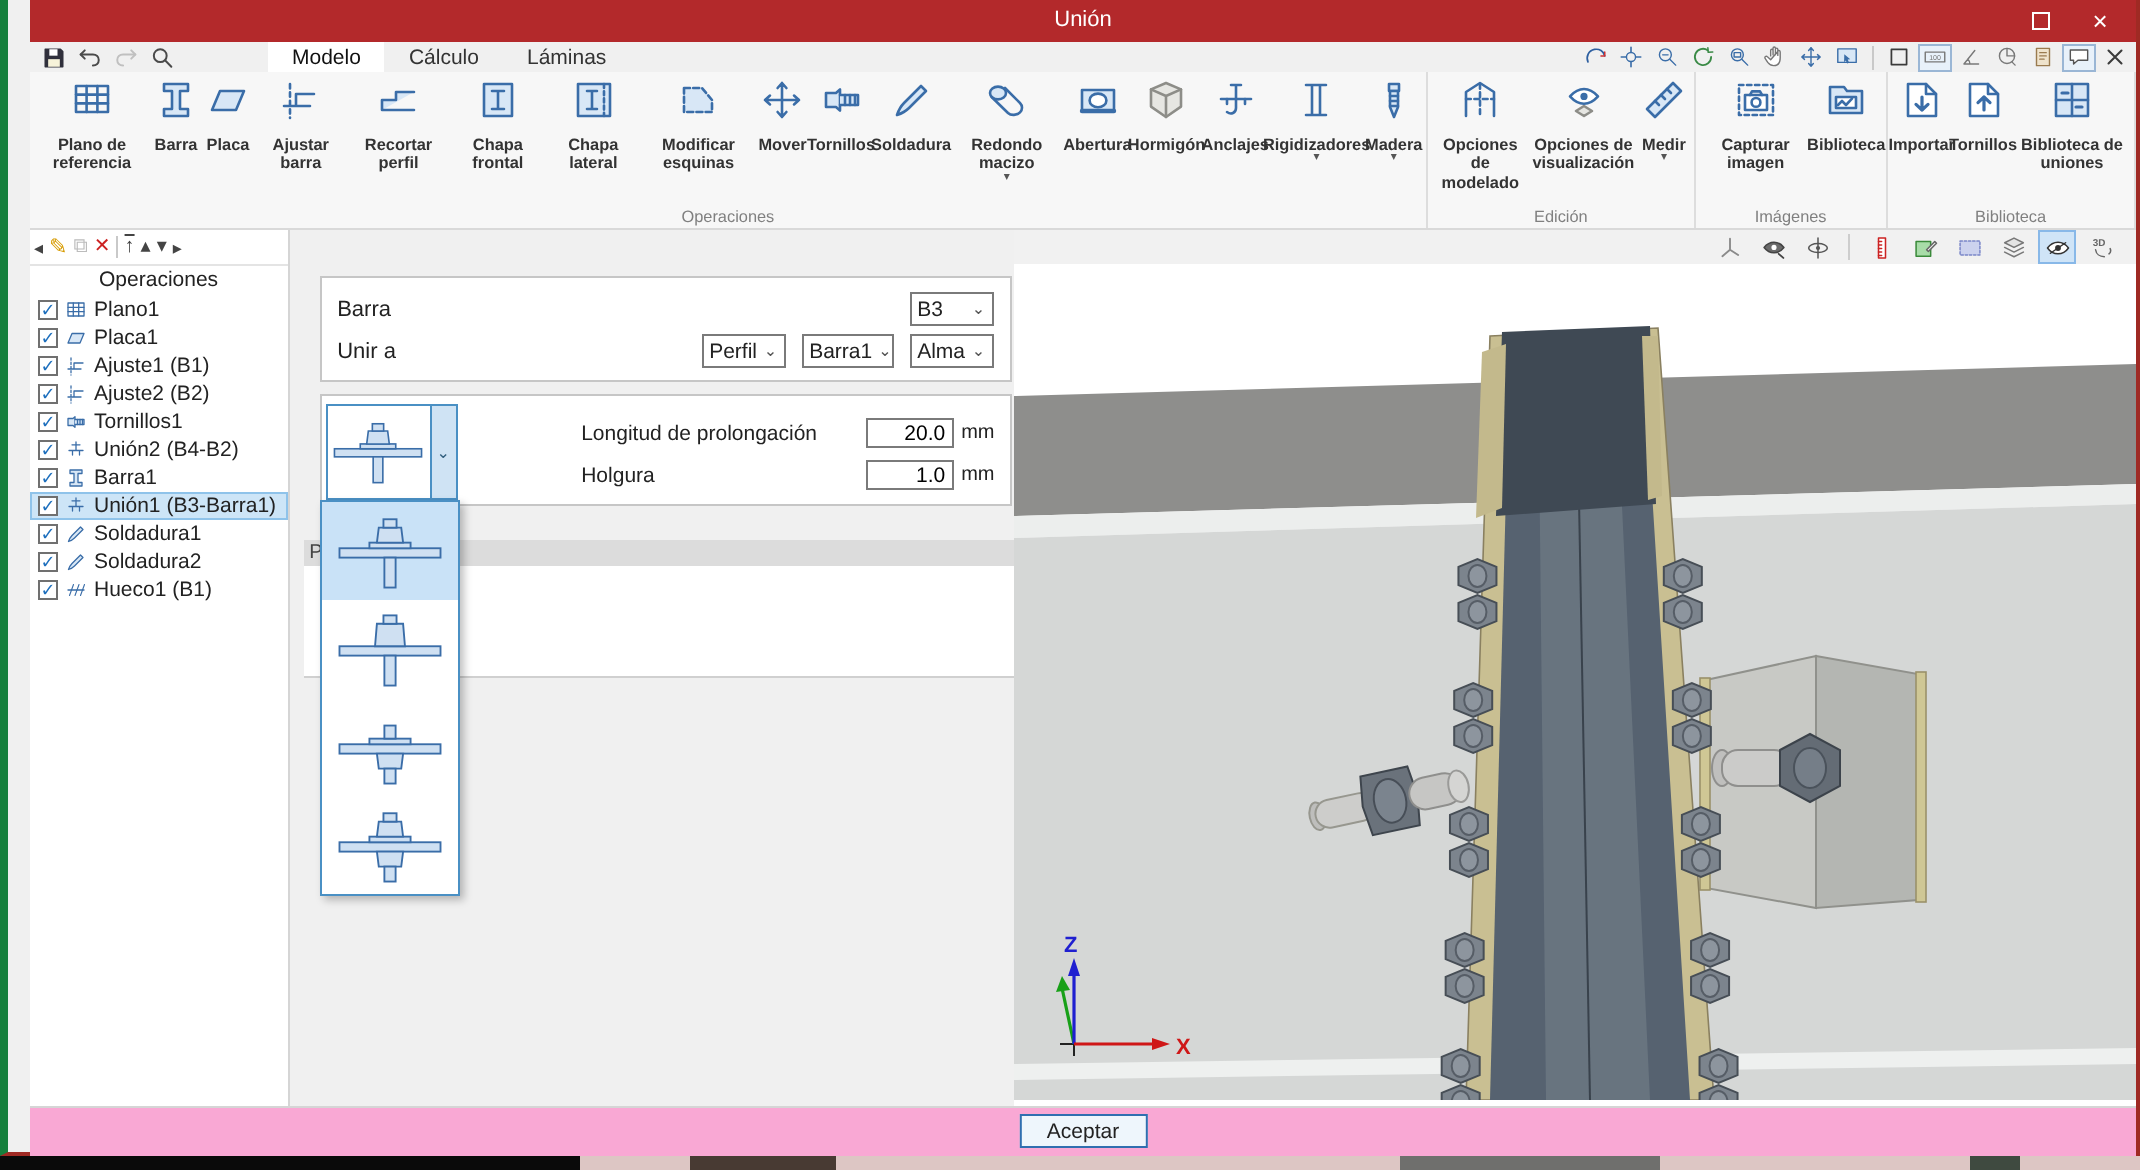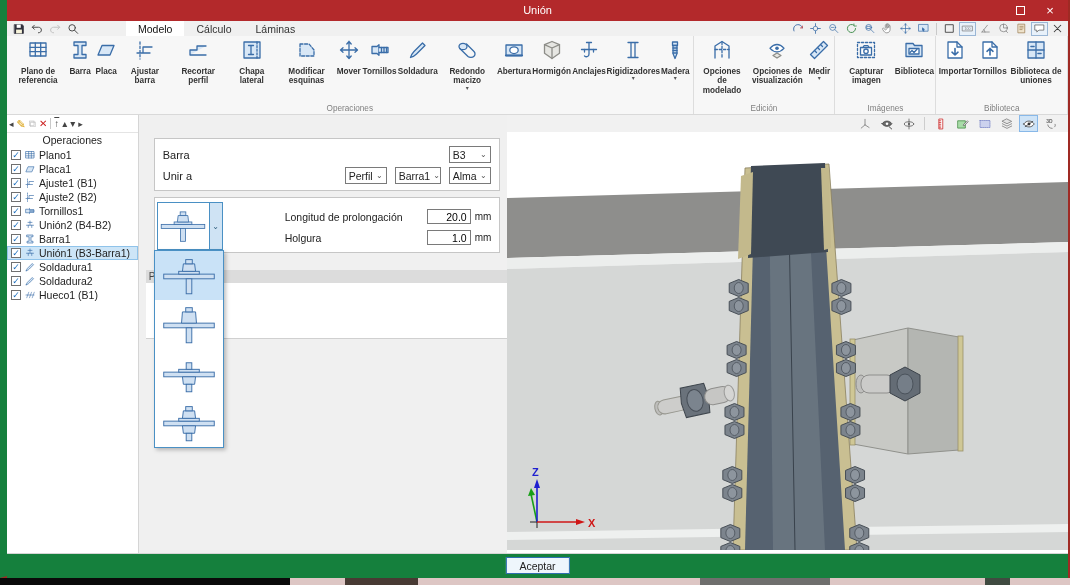--- a/index.html
+++ b/index.html
@@ -1,19 +1,19 @@
 <!DOCTYPE html>
 <html><head>
 <meta charset="utf-8">
 <style>
   html,body{margin:0;padding:0;background:#000;}
   *{box-sizing:border-box;font-family:"Liberation Sans","DejaVu Sans",sans-serif;}
   .page{position:relative;width:1070px;height:585px;background:#0a0a0a;overflow:hidden;}
   .win{position:absolute;top:0;left:0;width:1070px;height:578px;background:#f0f0f0;
-       border-left:7px solid #15803d;border-right:2px solid #9f2a24;border-bottom:2px solid #9f2a24;}
+       border-left:4px solid #15803d;border-right:2px solid #9f2a24;border-bottom:2px solid #9f2a24;padding-left:11px;}
   
   .titlebar{position:relative;height:21px;background:#b3292b;display:flex;align-items:center;}
   .title{position:absolute;left:0;right:0;text-align:center;color:#fff;font-size:11px;top:4px;}
   .win-controls{position:absolute;right:4px;top:0;display:flex;height:21px;align-items:center;gap:2px;}
   .wc{width:28px;height:18px;display:flex;align-items:center;justify-content:center;color:#fff;font-size:13px;cursor:default;}
   .restore-glyph{width:9px;height:9px;border:1px solid #fff;display:inline-block;}
   
   .tabrow{height:15px;background:#f0f0f0;display:flex;align-items:stretch;position:relative;}
   .qat{display:flex;align-items:center;padding-left:5px;gap:4px;}
   .qat .ti{display:flex;align-items:center;}
@@ -71,21 +71,21 @@
   .bopt{height:49px;display:flex;align-items:center;justify-content:center;}
   .bopt.sel{background:#c9e2f7;}
   
   .viewport{width:561px;display:flex;flex-direction:column;background:#fff;}
   .vptools{height:20px;background:#f1f1f1;display:flex;align-items:center;justify-content:flex-end;padding-right:8px;gap:3px;}
   .vp{width:19px;height:17px;display:flex;align-items:center;justify-content:center;}
   .vp.active{background:#cfe4f7;border:1px solid #88b8e8;}
   .vp-sep{width:1px;height:13px;background:#cdcdcd;margin:0 3px;}
   .scene{flex:1;position:relative;}
   
-  .bottombar{position:relative;height:29px;background:#15803d;border-top:1px solid #d5d5d5;}
+  .bottombar{position:relative;height:29px;background:#f9a8d4;border-top:1px solid #d5d5d5;}
   .accept{position:absolute;left:50%;transform:translateX(-50%);top:3px;height:17px;padding:0 13px;
           background:#eef6fc;border:1px solid #2f6fb0;font-size:10.5px;color:#222;}
   .strip{position:absolute;left:0;top:578px;width:1070px;height:7px;background:#0a0a0a;}
   .seg{position:absolute;top:0;height:7px;}
 </style>
 </head>
 <body>
 
 <div class="page">
   <div class="win">
@@ -300,20 +300,29 @@
                 </svg></span>
               <span class="lbl">Ajustar barra</span>
             </div>
             <div class="rbtn">
               <span><svg viewBox="0 0 24 24" width="24" height="24">
                   <g stroke="#3a6da8" fill="none" stroke-width="1.3" stroke-linecap="round" stroke-linejoin="round">
                     <path d="M4 17h16M4 17v-5h7V8h9" fill="#d8e7f6"></path>
                   </g>
                 </svg></span>
               <span class="lbl">Recortar perfil</span>
+            </div>
+            <div class="rbtn">
+              <span><svg viewBox="0 0 24 24" width="24" height="24">
+                  <g stroke="#3a6da8" fill="none" stroke-width="1.3" stroke-linecap="round" stroke-linejoin="round">
+                    <rect x="5" y="4" width="14" height="16" fill="#d8e7f6"></rect>
+                    <path d="M9 7.5h6M9 16.5h6M12 7.5v9"></path>
+                  </g>
+                </svg></span>
+              <span class="lbl">Chapa frontal</span>
             </div>
             <div class="rbtn">
               <span><svg viewBox="0 0 24 24" width="24" height="24">
                   <g stroke="#3a6da8" fill="none" stroke-width="1.3" stroke-linecap="round" stroke-linejoin="round">
                     <rect x="4" y="4" width="16" height="16" fill="#d8e7f6"></rect>
                     <path d="M8.5 7.5h5M8.5 16.5h5M11 7.5v9"></path>
                     <path d="M17 4v16" stroke-dasharray="2 1.6"></path>
                   </g>
                 </svg></span>
               <span class="lbl">Chapa lateral</span>

